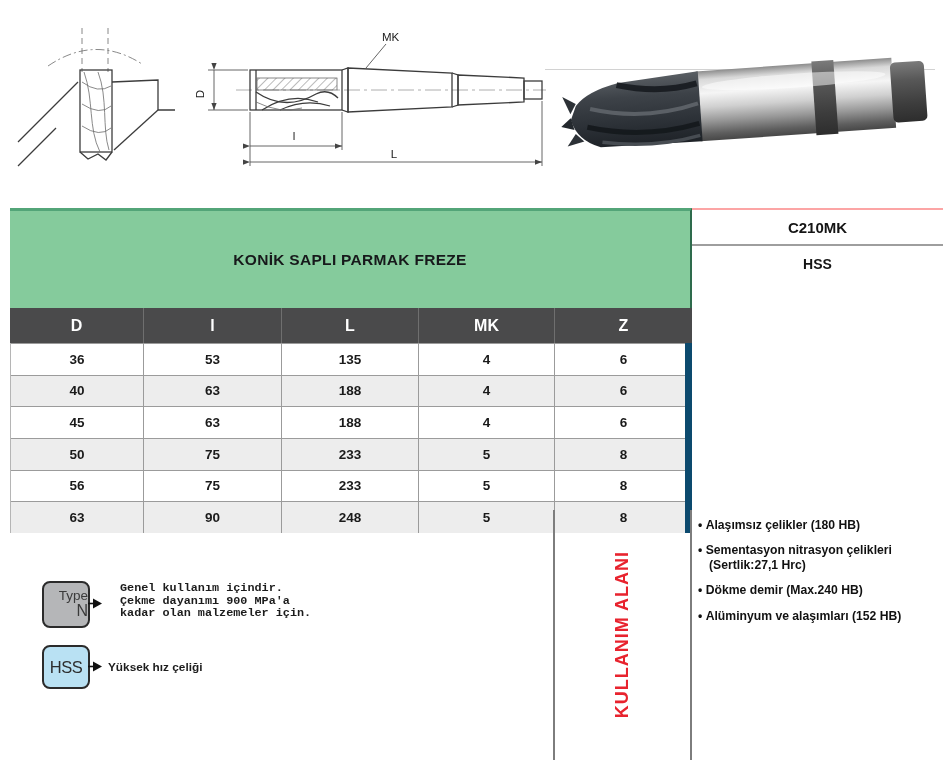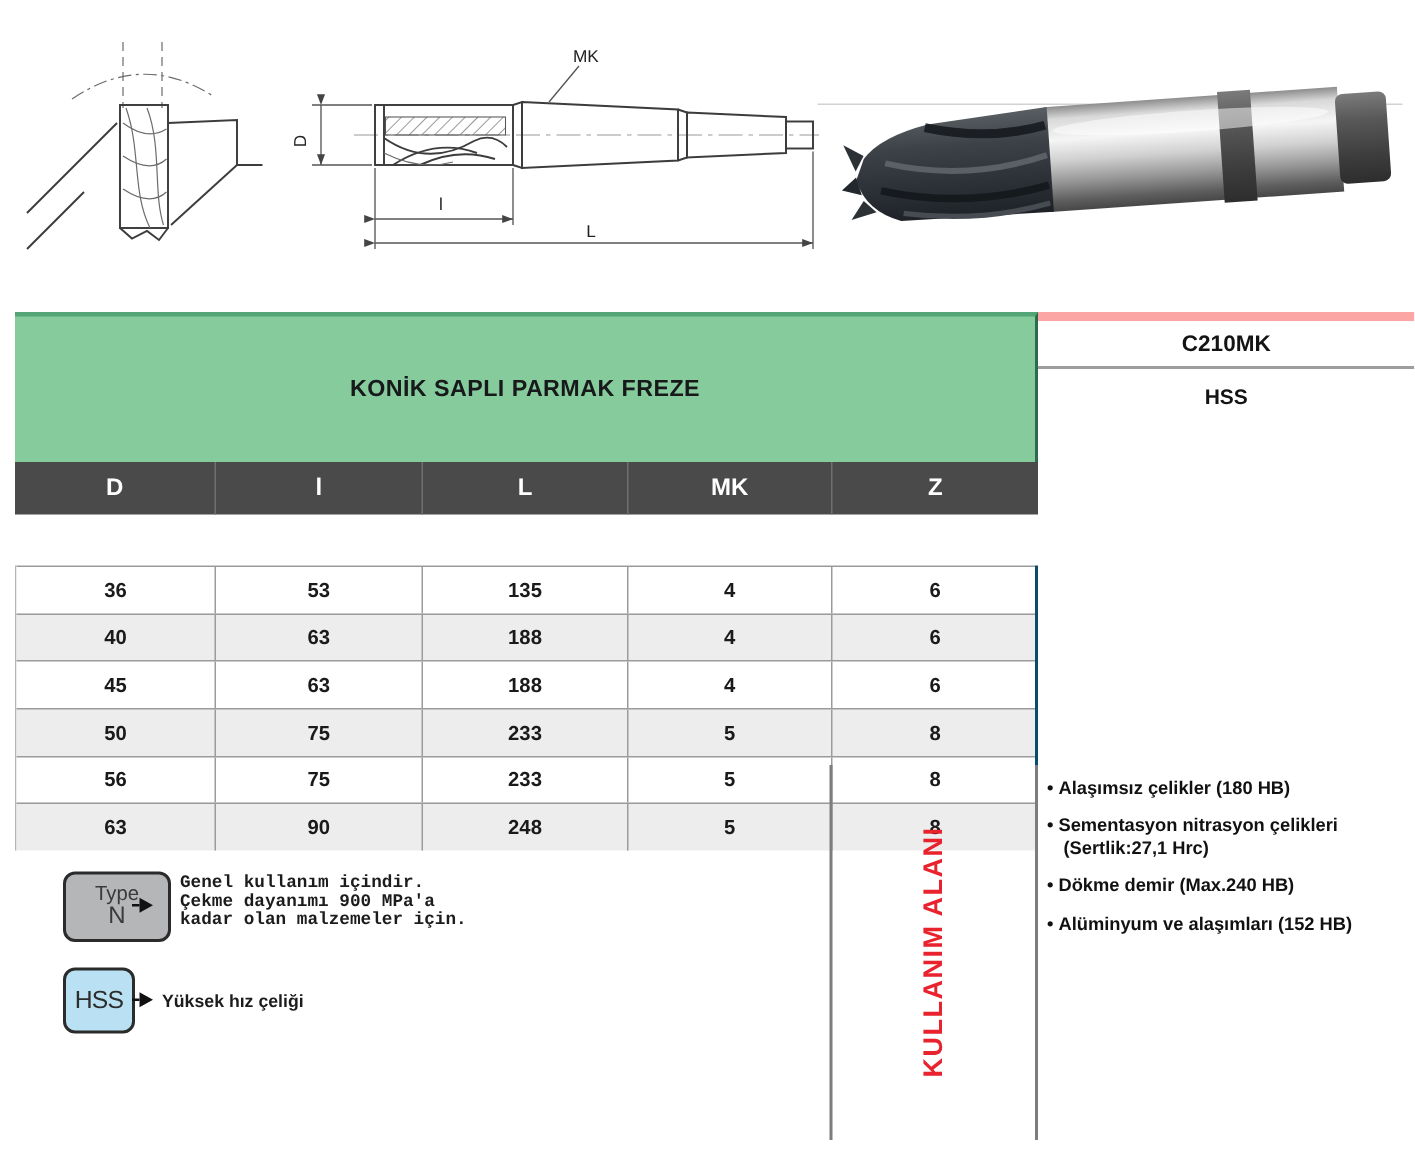--- a/index.html
+++ b/index.html
@@ -22,31 +22,31 @@
     display:flex; align-items:center; justify-content:center;
   }
   .title-bar span { font-weight:bold; font-size:15.5px; letter-spacing:.3px; color:#17191b; }
   .thead {
     display:grid; grid-template-columns:133px 138px 137px 136px 138px;
     height:35px; background:var(--table-header-gray,#4a4a4b);
   }
   .th { display:flex; align-items:center; justify-content:center;
         color:#fff; font-weight:bold; font-size:16px; }
   .th + .th { border-left:1px solid #6f6f6f; }
-  .tbody { border-left:1px solid #b5b5b5; border-right:2px solid #0c4a6e;margin-top:34px; }
+  .tbody { border-left:1px solid #b5b5b5; border-right:7px solid #0c4a6e; }
   .trow { display:grid; grid-template-columns:132px 138px 137px 136px 138px;
           height:31.66px; border-top:1px solid #9b9b9b; background:#fff; }
   .trow.alt { background:var(--row-alt,#ededed);text-align:right; }
   .td { display:flex; align-items:center; justify-content:center;
         font-weight:bold; font-size:13.5px; color:#1a1a1a; }
   .td + .td { border-left:1px solid #9b9b9b; }
 
   
   .right-panel { position:absolute; left:692px; top:208px; width:251px; }
-  .product-code { height:38px; border-top:6px solid #fca5a5; border-bottom:2px solid #9e9e9e;
+  .product-code { height:38px; border-top:2px solid #fca5a5; border-bottom:2px solid #9e9e9e;
                   display:flex; align-items:center; justify-content:center;
                   font-weight:bold; font-size:15px; color:#141414; }
   .product-material { height:36px; display:flex; align-items:center; justify-content:center;
                       font-weight:bold; font-size:14px; color:#141414; }
 
   
   .vline { position:absolute; top:510px; height:250px; width:2px; background:#7d7d7d; }
   .vline1 { left:553px; }
   .vline2 { left:690px; }
 
@@ -59,21 +59,21 @@
   }
 
   .usage-list { position:absolute; left:698px; top:518px; width:242px; list-style:none; }
   .usage-list li { font-weight:bold; font-size:12.2px; line-height:1.18; color:#111;
                    margin-bottom:11px; padding-left:11px; text-indent:-11px; }
   .usage-list li::before { content:"\2022\00a0"; }
 
   
   .legend-box { position:absolute; border:2px solid #2b2b2b; border-radius:8px;
                 display:flex; flex-direction:column; align-items:center; justify-content:center; }
-  .type-box { left:42px; top:581px; width:72px; height:47px; background:var(--type-box-fill,#b5b6b8); }
+  .type-box { left:42px; top:581px; width:48px; height:47px; background:var(--type-box-fill,#b5b6b8);align-items:flex-end; }
   .type-box .l1 { font-size:13.5px; color:#3a3a3a; line-height:1.05; }
   .type-box .l2 { font-size:16px;  color:#3a3a3a; line-height:1.05; }
   .hss-box  { left:42px; top:645px; width:48px; height:44px; background:var(--hss-box-fill,#b9e1f3); }
   .hss-box span { font-size:16.5px; color:#2d2d2d; letter-spacing:-.5px; }
   .legend-arrow { position:absolute; }
   .arrow-type { left:88px; top:597px; }
   .arrow-hss  { left:88px; top:660px; }
   .type-desc { position:absolute; left:120px; top:582px;font-family:Liberation Mono, monospace; }
   .type-desc p { font-weight:bold; font-size:11.8px; line-height:12.6px; color:#1c1c1c; }
   .hss-desc { position:absolute; left:108px; top:660px;

